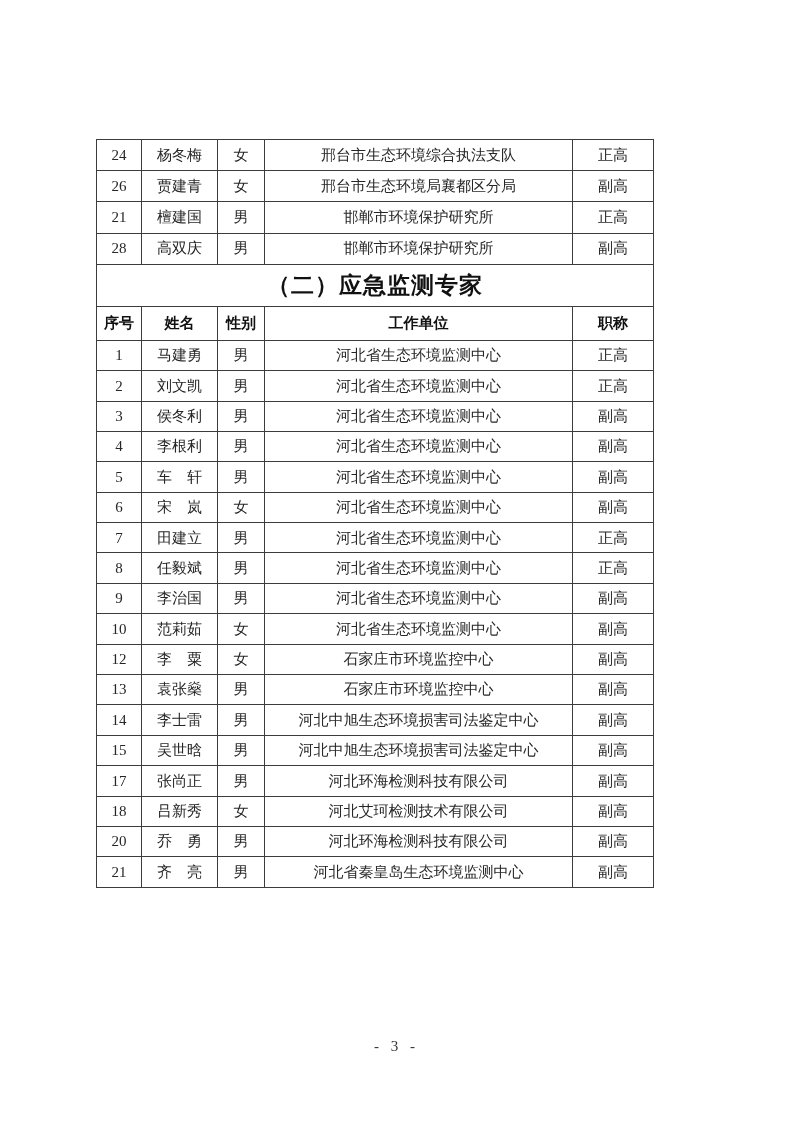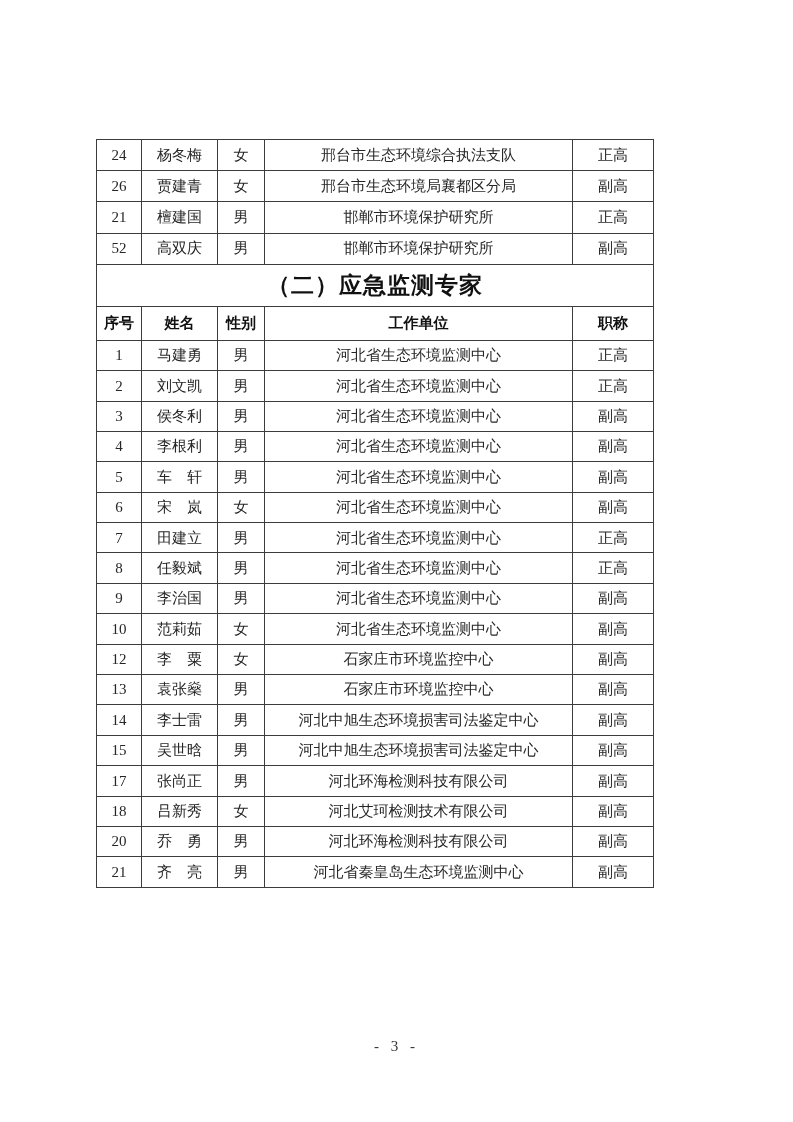--- a/index.html
+++ b/index.html
@@ -100,21 +100,21 @@
       <td>副高</td>
     </tr>
     <tr class="prev-row">
       <td class="cell-no">21</td>
       <td>檀建国</td>
       <td>男</td>
       <td>邯郸市环境保护研究所</td>
       <td>正高</td>
     </tr>
     <tr class="prev-row">
-      <td class="cell-no">52</td>
+      <td class="cell-no">28</td>
       <td>高双庆</td>
       <td>男</td>
       <td>邯郸市环境保护研究所</td>
       <td>副高</td>
     </tr>
 
     <tr class="heading-row">
       <td colspan="5">（二）应急监测专家</td>
     </tr>
 

